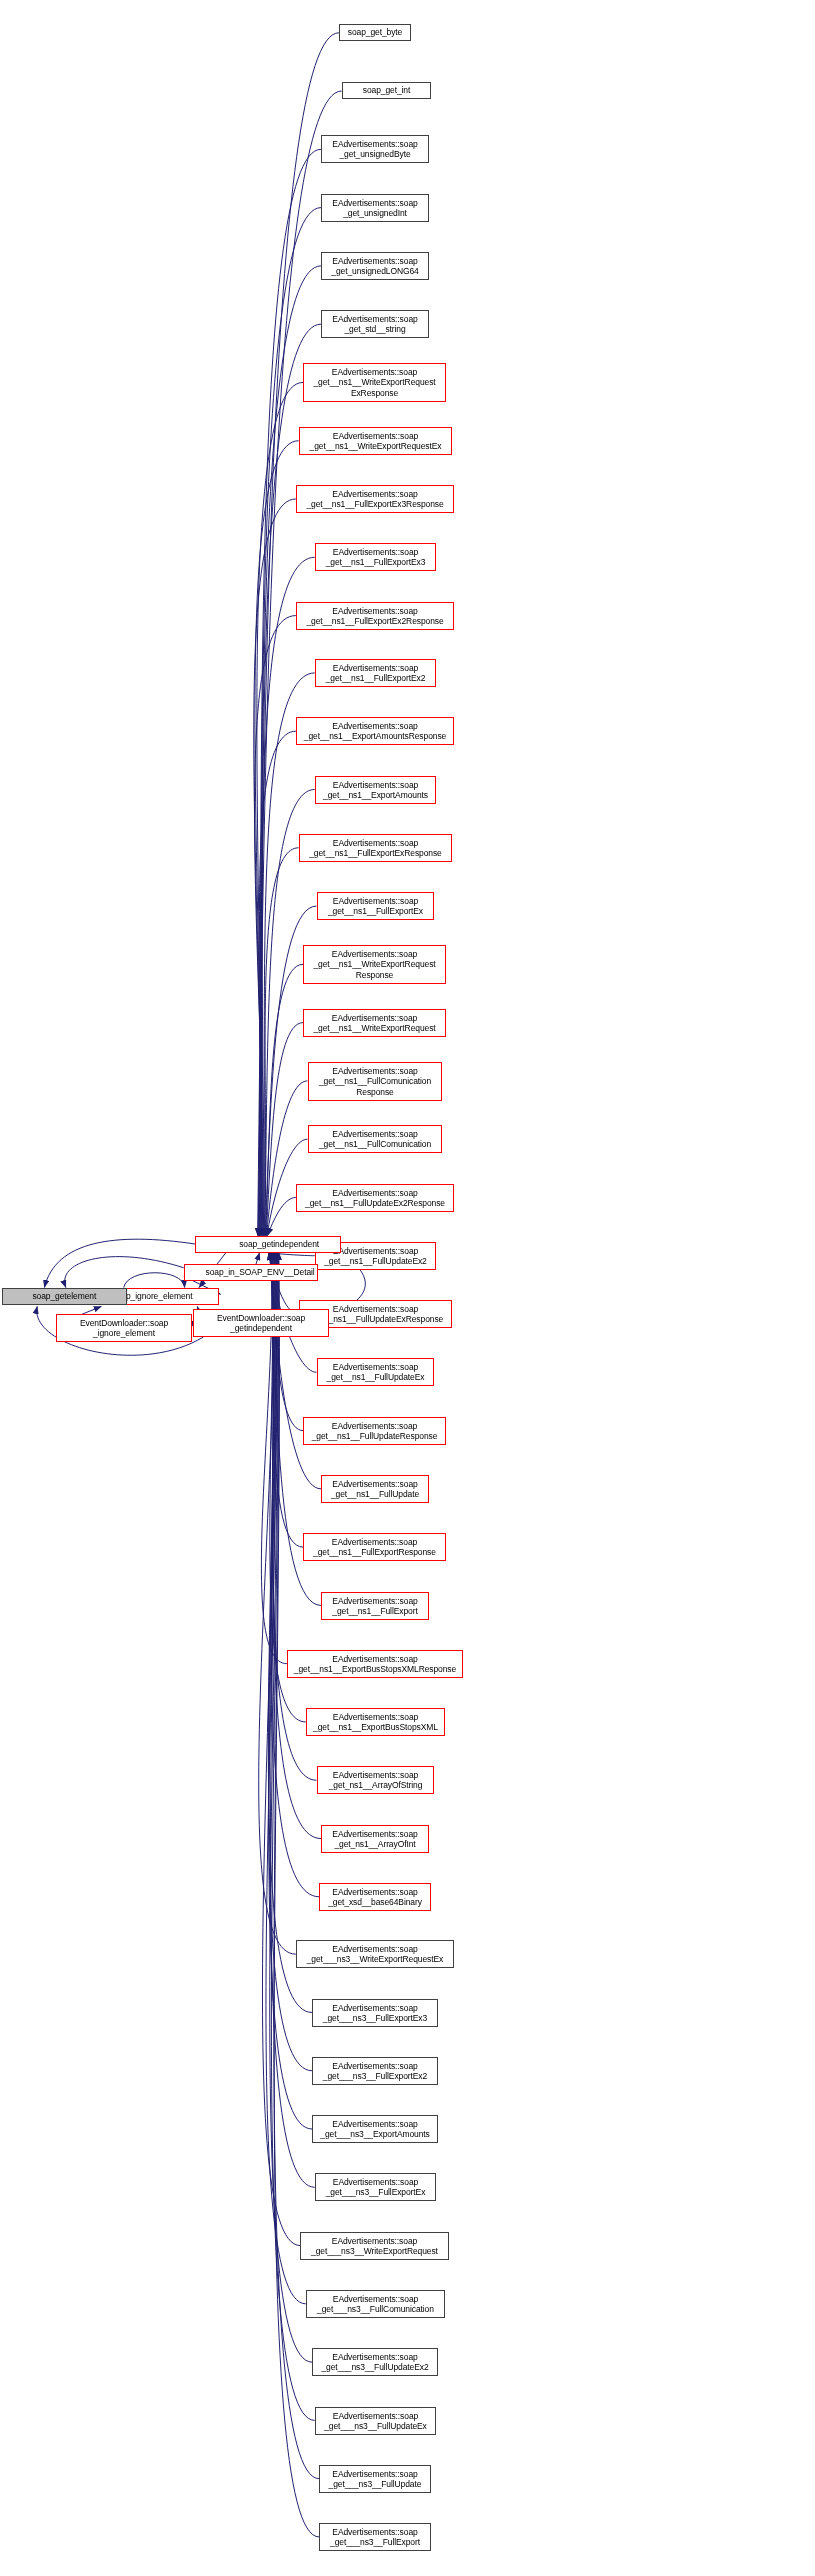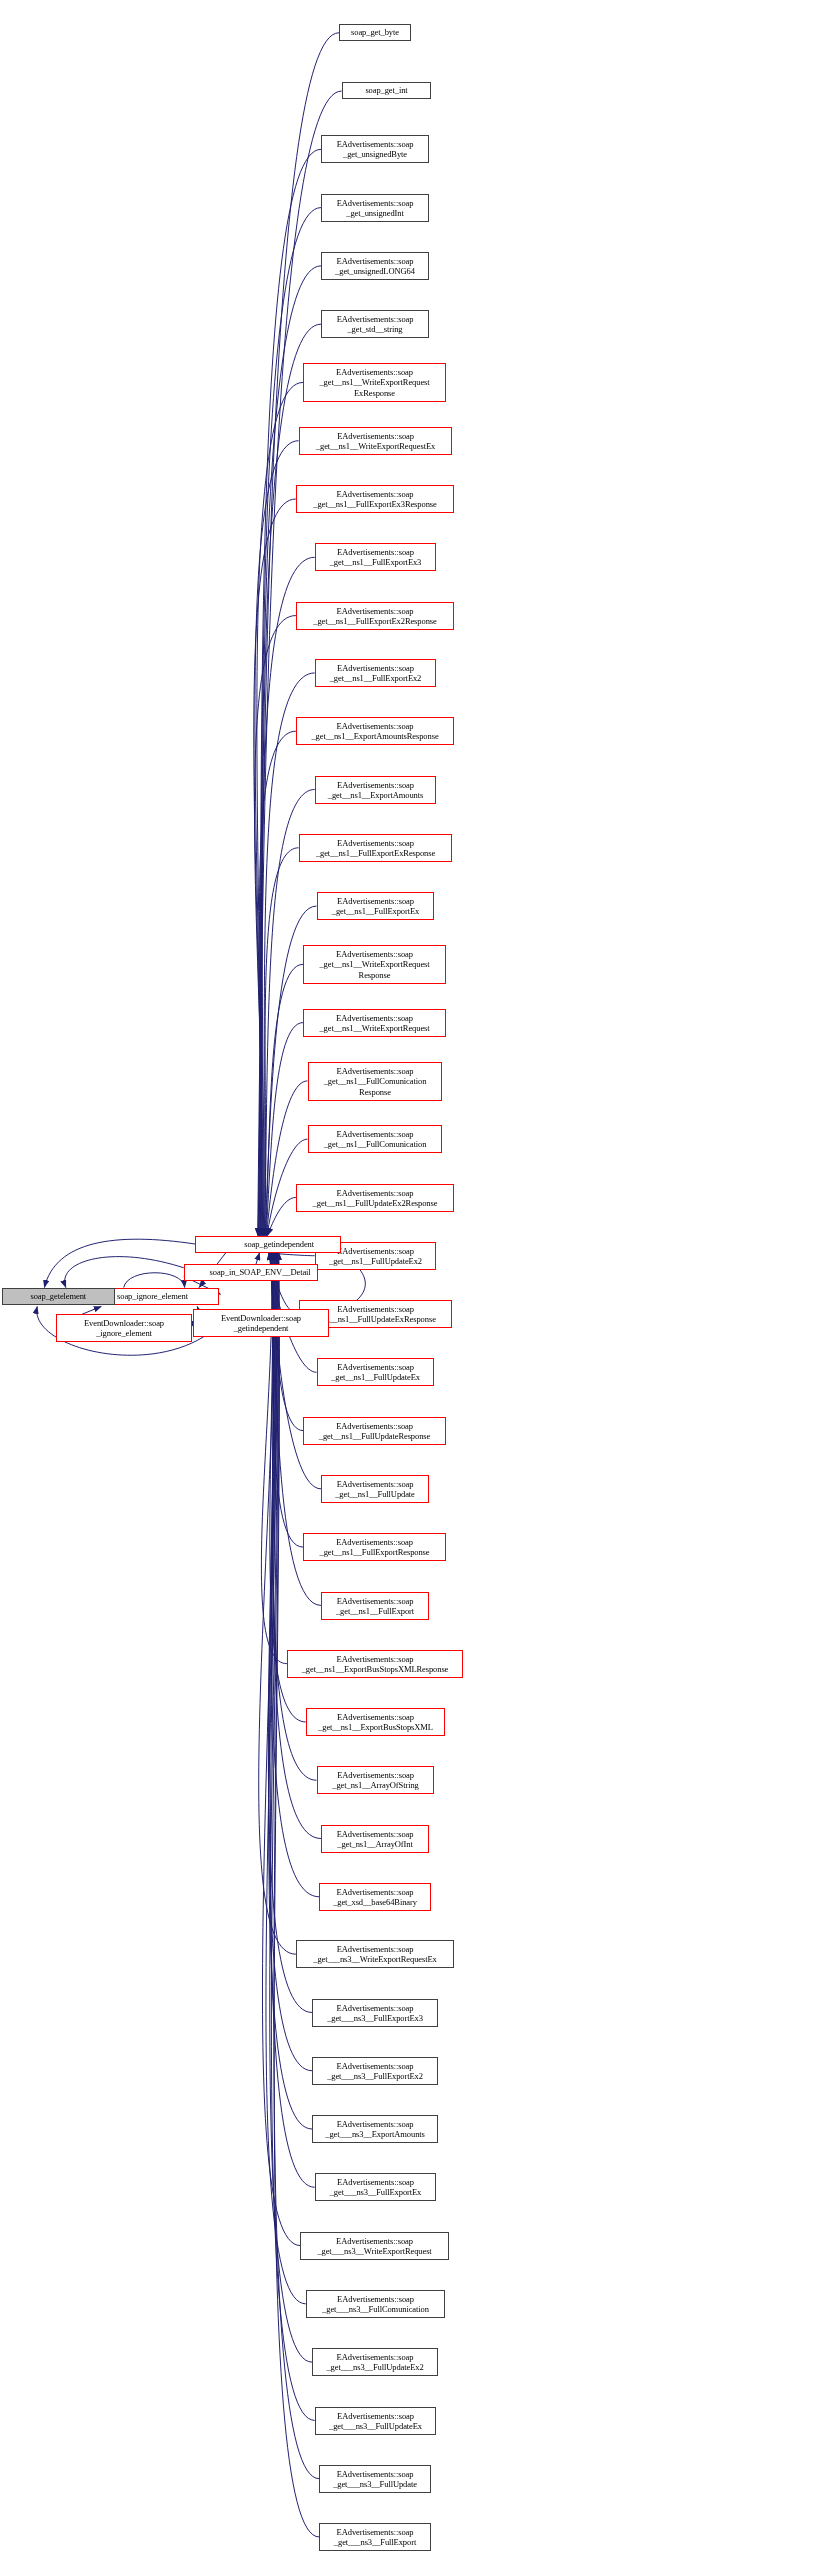--- a/index.html
+++ b/index.html
@@ -1,18 +1,18 @@
 <!DOCTYPE html>
 <html style="font-size:14.3px"><head>
 <meta charset="utf-8">
 <title>Caller graph</title>
 <style>
   html,body{margin:0;padding:0;background:#ffffff;}
   body{font-family:"Liberation Sans", sans-serif;}
-  #canvas{position:relative;width:815px;height:2576px;background:#ffffff;overflow:hidden;font-family:Liberation Serif, serif;}
+  #canvas{position:relative;width:815px;height:2576px;background:#ffffff;overflow:hidden;}
   svg.edges{position:absolute;left:0;top:0;width:815px;height:2576px;pointer-events:none;}
   .node{
     position:absolute;
     box-sizing:border-box;
     display:flex;
     align-items:center;
     justify-content:center;
     text-align:center;
     font-size:8.5px;
     line-height:10.3px;
@@ -184,15 +184,15 @@
 _get___ns3__FullUpdate</div>
     <div class="node" style="left: 319px; top: 2523px; width: 112px; height: 28px;">EAdvertisements::soap
 _get___ns3__FullExport</div>
     <div class="node red" style="left: 195px; top: 1236px; width: 146px; height: 17px; padding-left: 24px;">soap_getindependent</div>
     <div class="node red" style="left: 86px; top: 1288px; width: 133px; height: 17px;">soap_ignore_element</div>
     <div class="node red" style="left: 184px; top: 1264px; width: 134px; height: 17px; padding-left: 20px;">soap_in_SOAP_ENV__Detail</div>
     <div class="node red" style="left: 56px; top: 1314px; width: 136px; height: 28px;">EventDownloader::soap
 _ignore_element</div>
     <div class="node red" style="left: 193px; top: 1309px; width: 136px; height: 28px;">EventDownloader::soap
 _getindependent</div>
-    <div class="node root" style="left: 1.8px; top: 1288px; width: 113px; height: 17px;">soap_getelement</div>
+    <div class="node root" style="left: 1.8px; top: 1288px; width: 125px; height: 17px;">soap_getelement</div>
   </div>
 
 
 </body></html>

